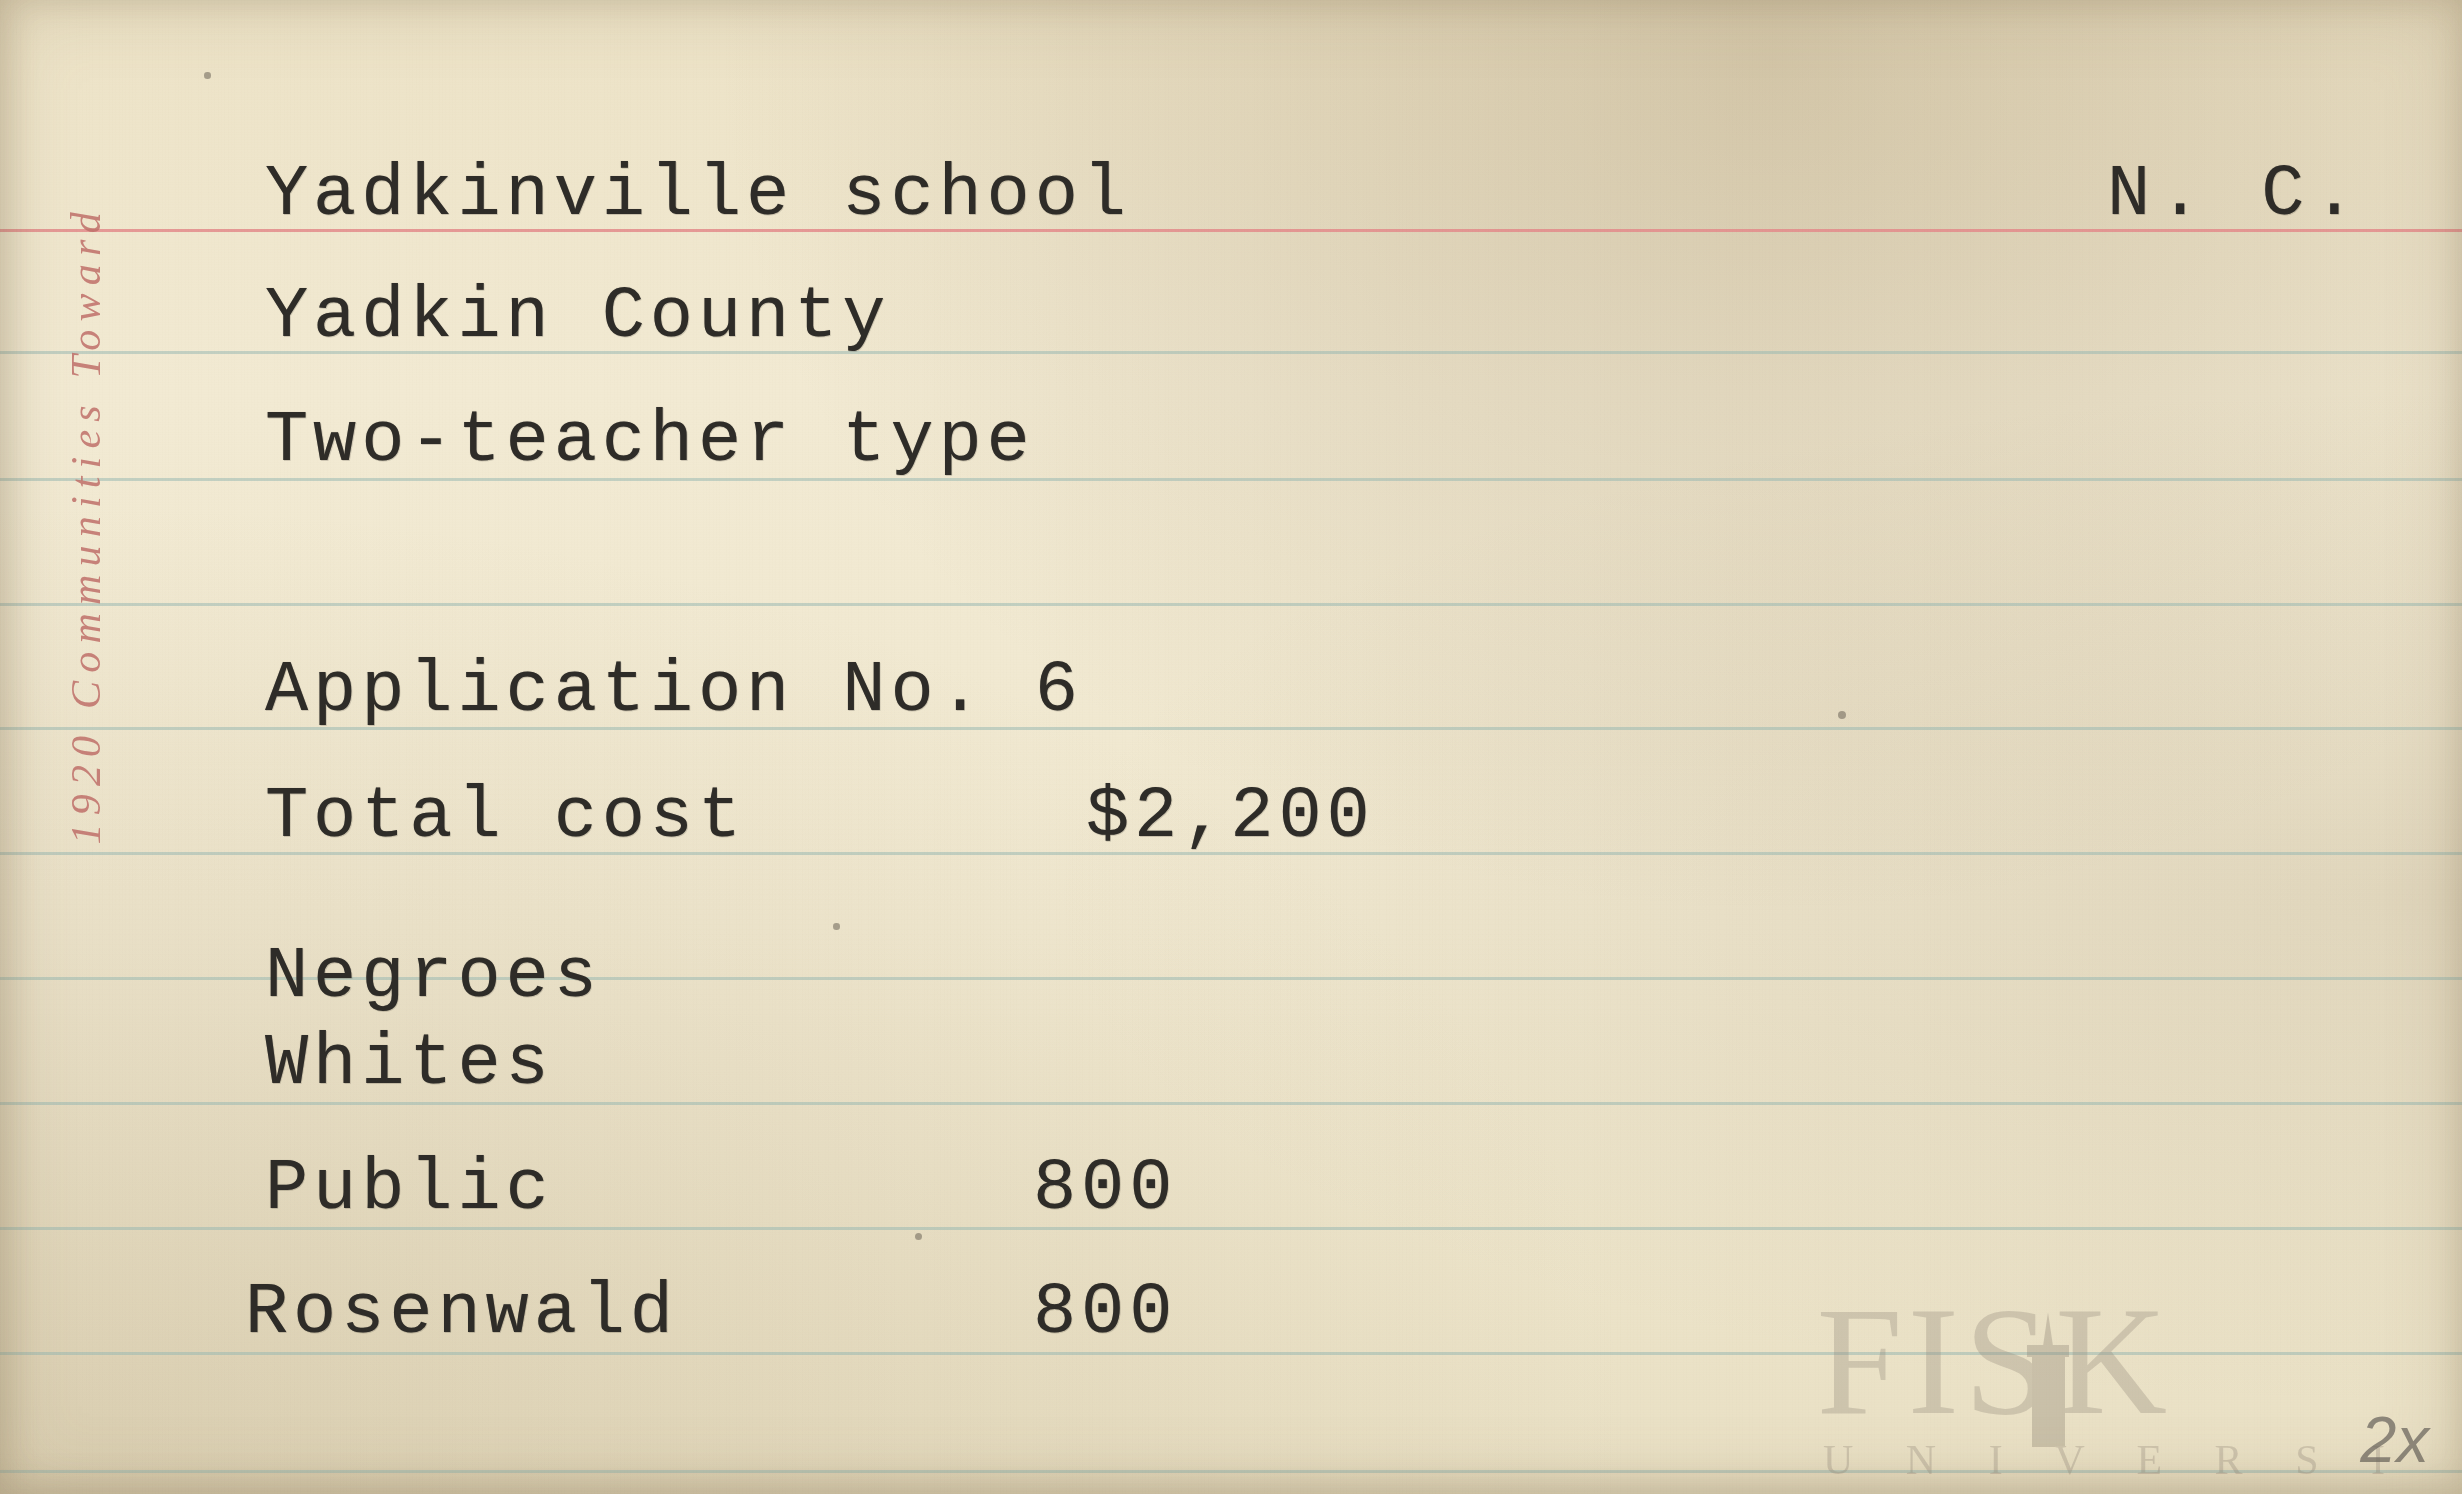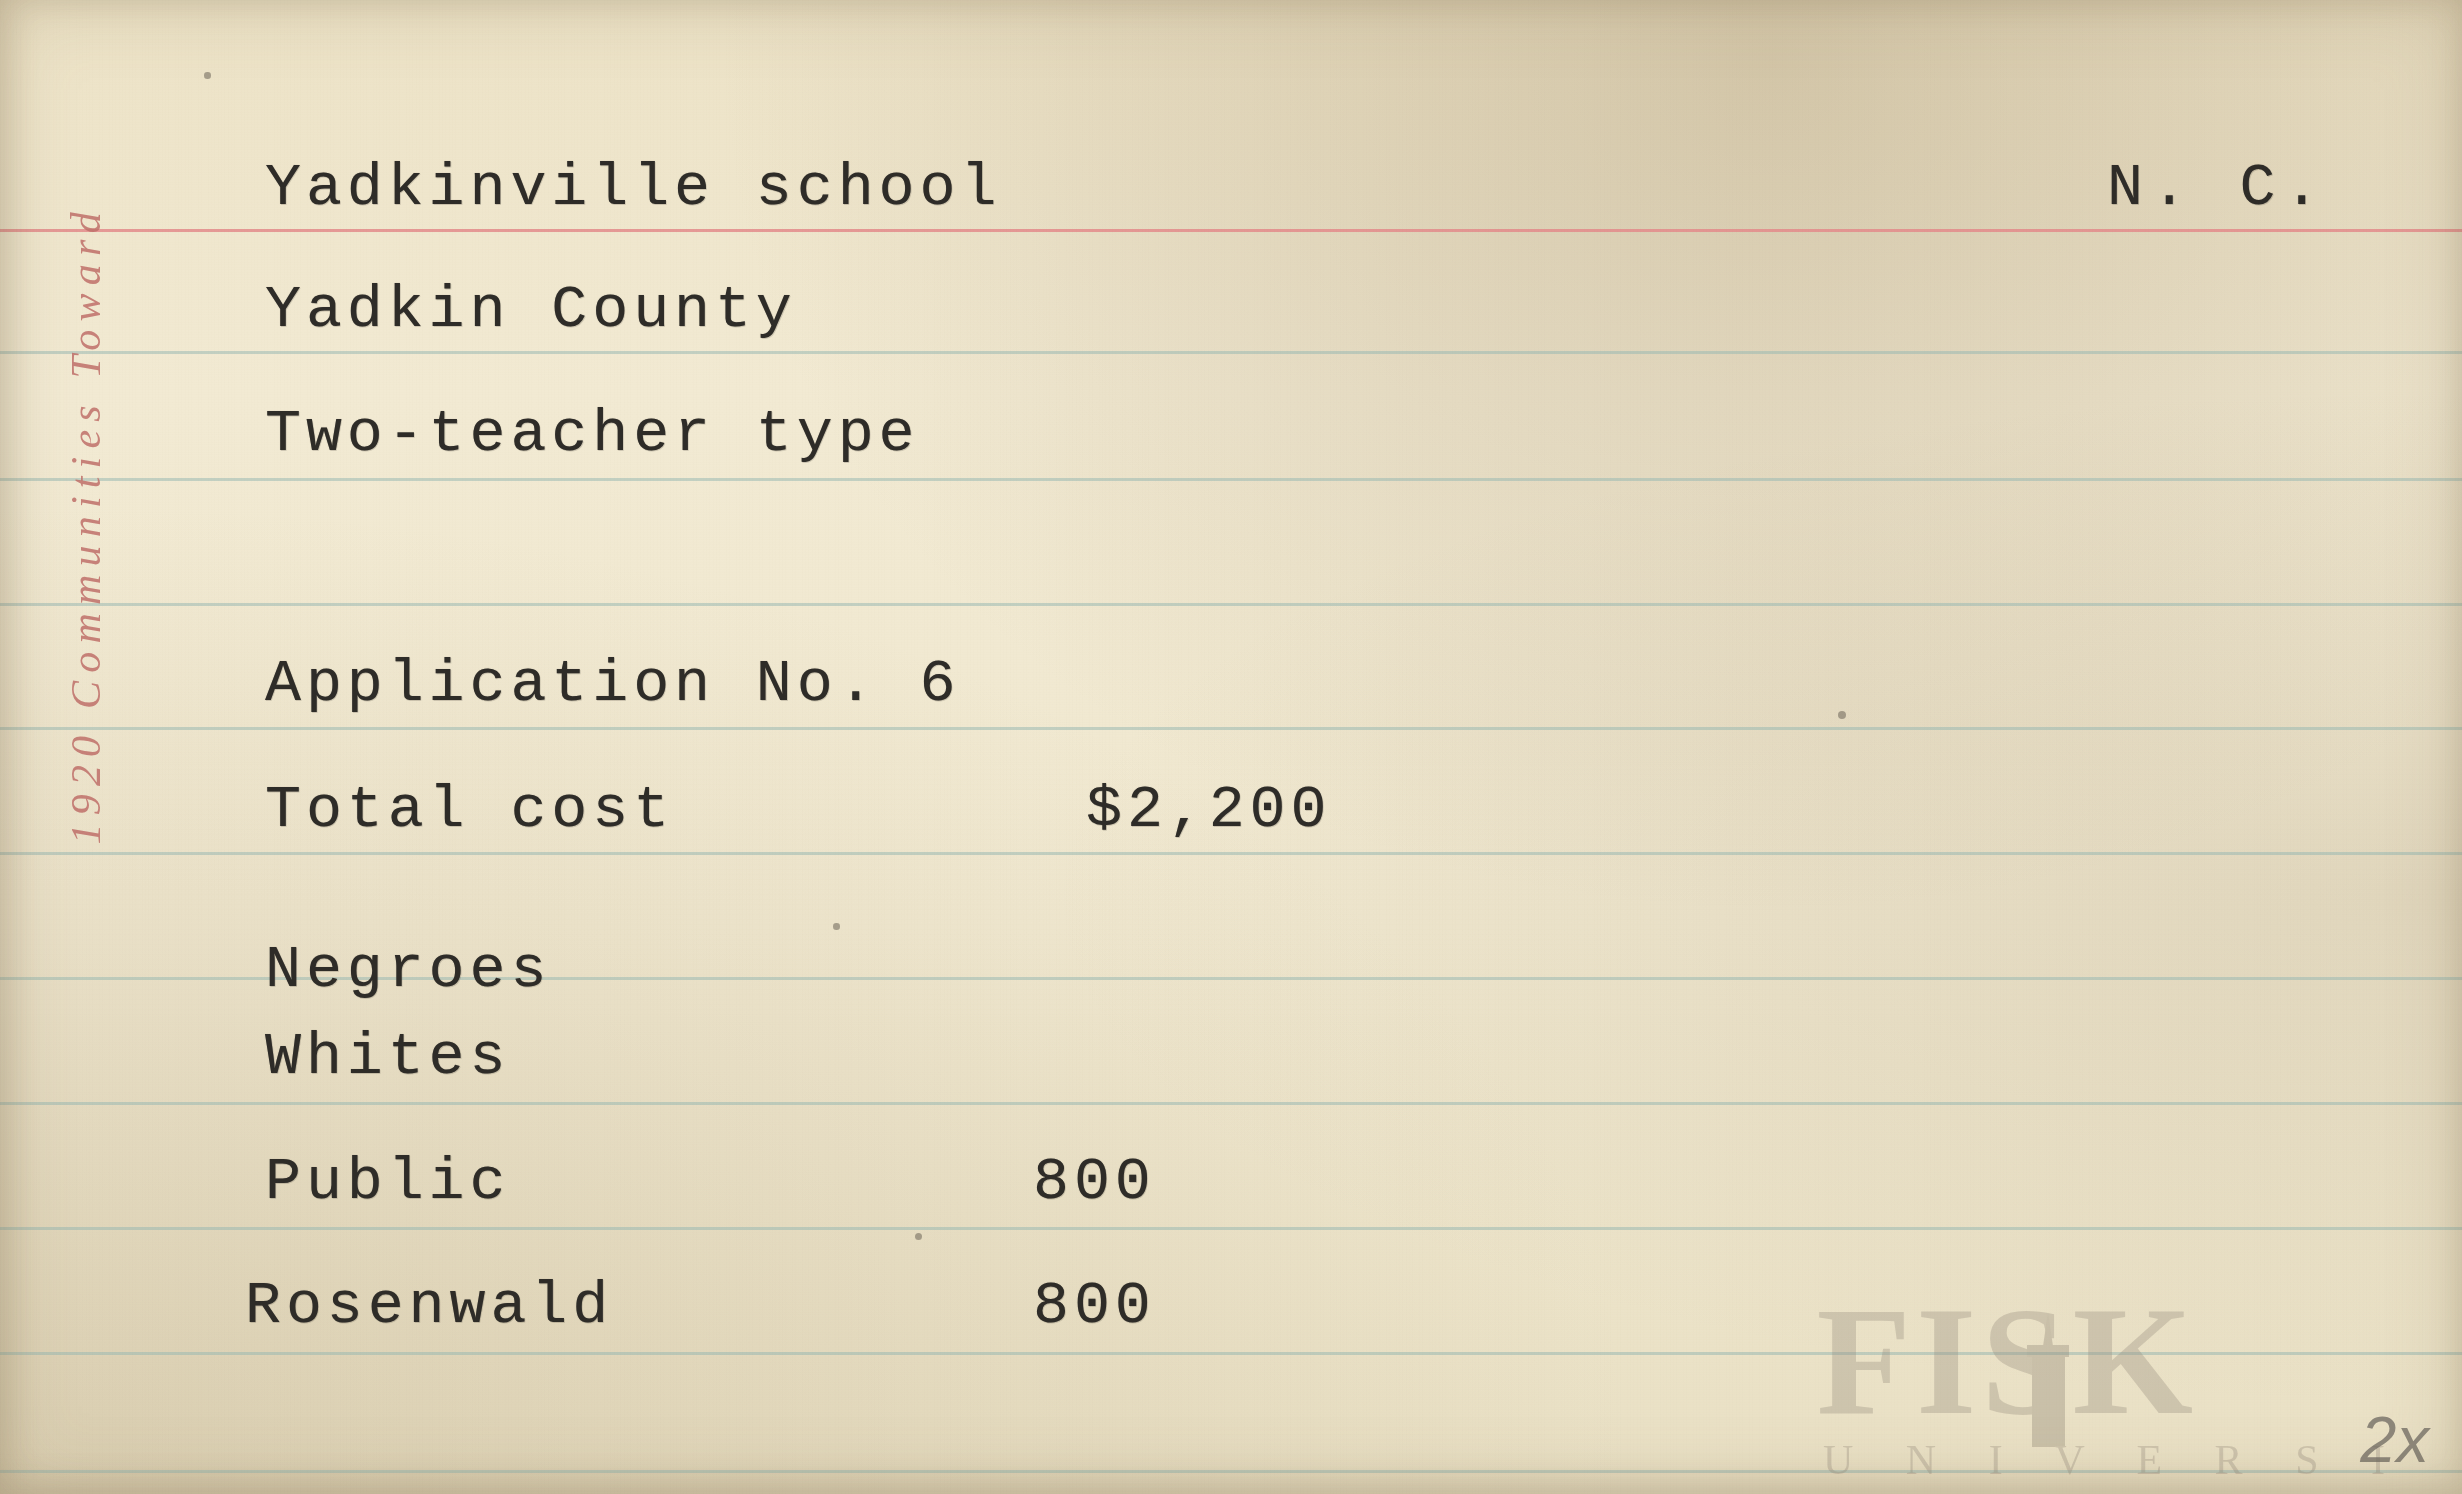--- a/index.html
+++ b/index.html
@@ -68,21 +68,21 @@
   
   .typed {
     position: absolute;
     left: 0; top: 0; right: 0; bottom: 0;
   }
   .line {
     position: absolute;
     white-space: pre;
     color: #2e2c28;
     font-family: "Liberation Mono", monospace;
-    font-size: 60px;
+    font-size: 72px;
     letter-spacing: 4.9px;
     text-shadow:
       0 0 0.8px rgba(60,55,48,0.45),
       0.8px 0.8px 0 rgba(70,64,55,0.18);
   }
   .line.state {
     letter-spacing: 8.2px;
   }
   .faint {
     color: #55524b;
@@ -114,21 +114,21 @@
     height: 196px;
     pointer-events: none;
     opacity: .35;
   }
   .wm-fisk {
     position: absolute;
     left: 0;
     top: 0;
     font-family: "Liberation Serif", serif;
     font-size: 155px;
-    font-weight: 700;
+    font-weight: 400;
     color: #9a9081;
     letter-spacing: 4.9px;
     line-height: 1;
   }
   .wm-univ {
     position: absolute;
     left: 6.5px;
     top: 152px;
     font-family: "Liberation Serif", serif;
     font-size: 42px;

